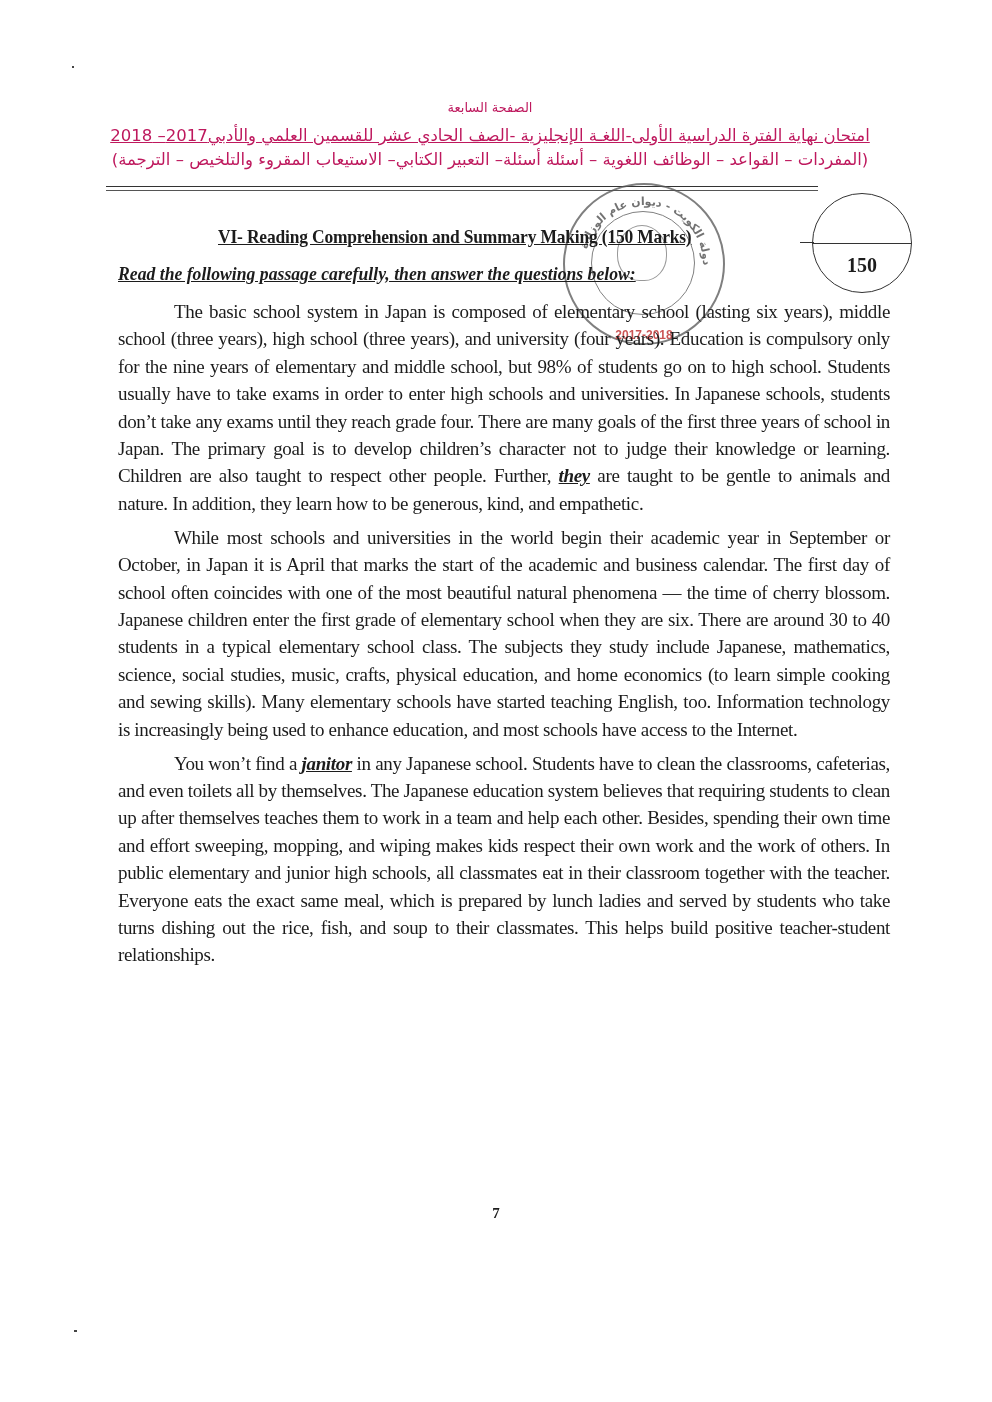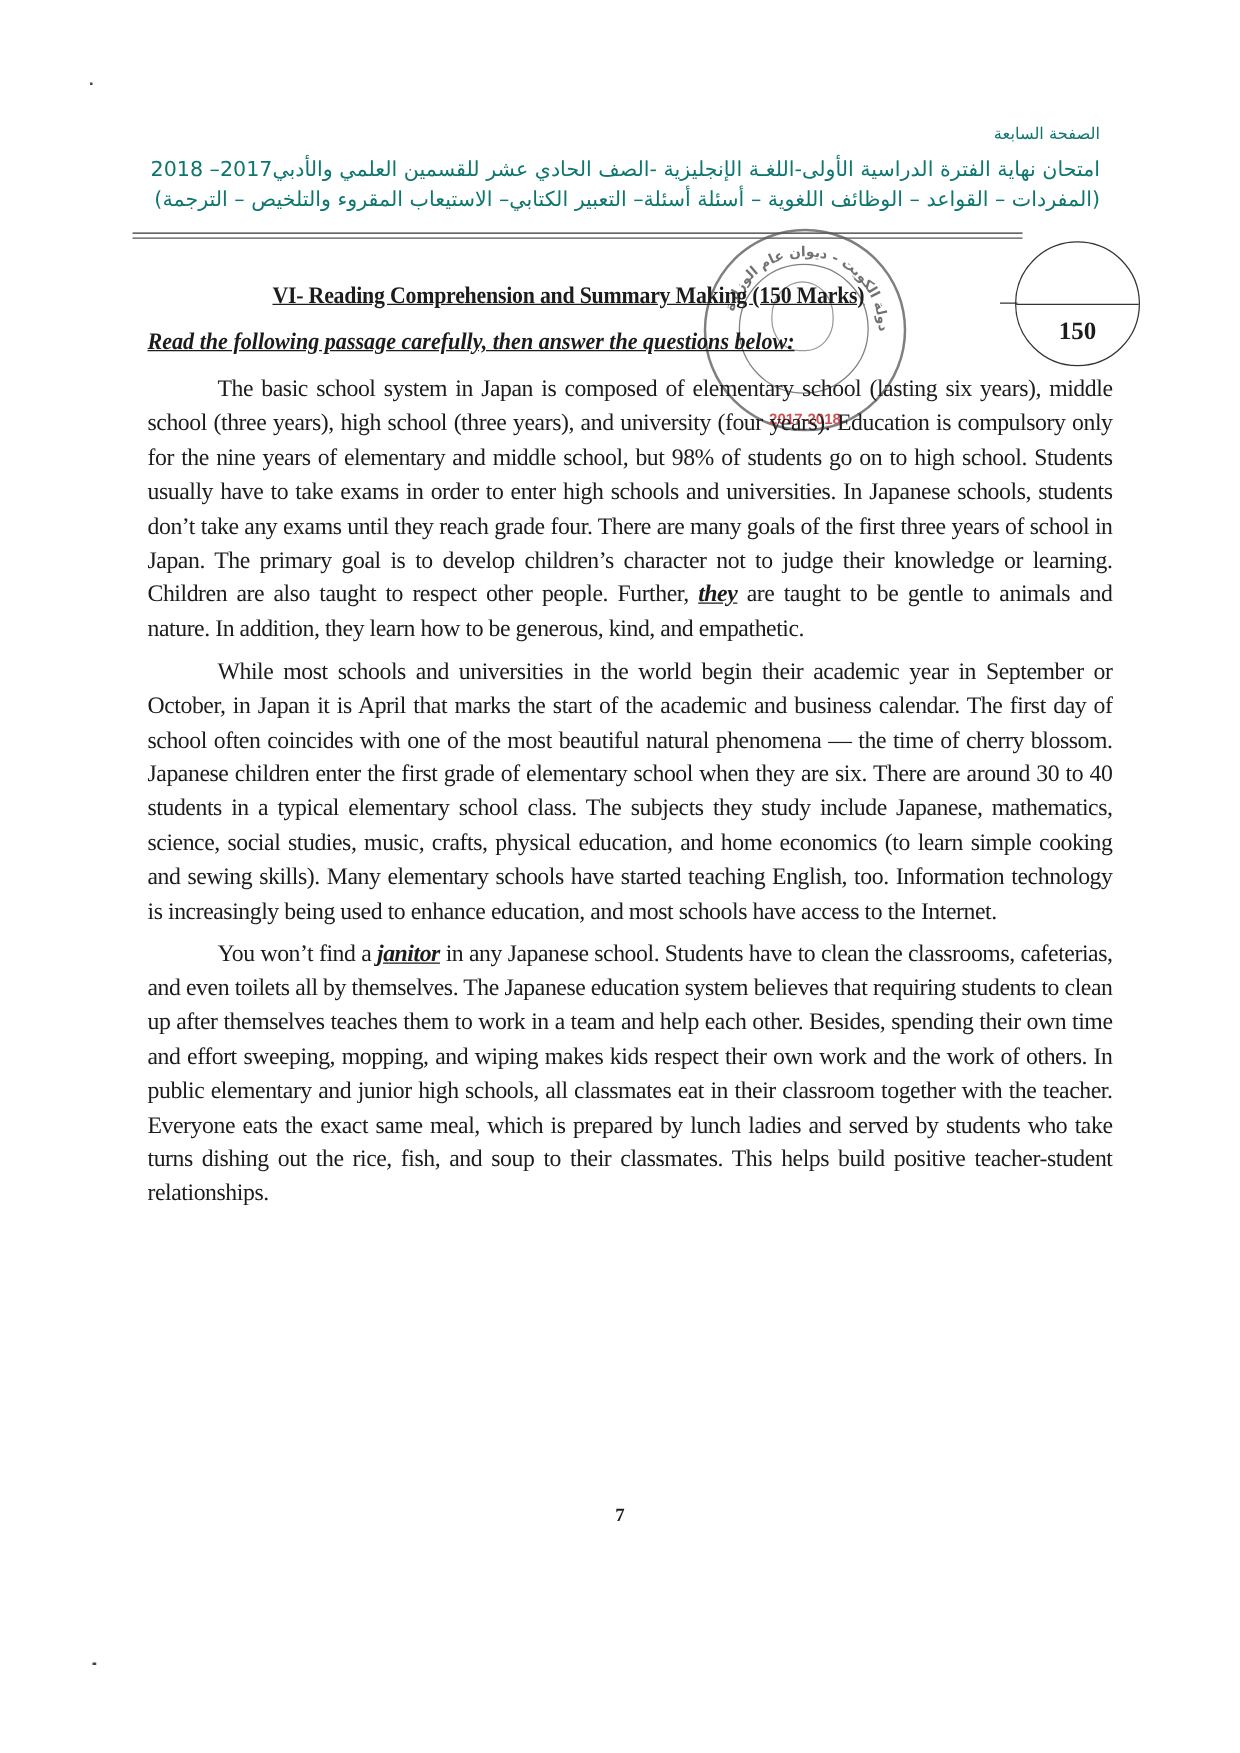--- a/index.html
+++ b/index.html
@@ -1,19 +1,19 @@
 <!DOCTYPE html>
 <html><head>
 <meta charset="utf-8">
 <style>
   html, body { margin: 0; padding: 0; background: #ffffff; }
   body { width: 992px; height: 1402px; position: relative; overflow: hidden; font-family: "Liberation Serif", serif; color: #1c1c1c; }
-  .ar { direction: rtl; font-family: "DejaVu Sans", sans-serif; color: #0f766e; position: absolute; left: 100px; width: 780px; }
+  .ar { direction: rtl; font-family: "DejaVu Sans", sans-serif; color: #be185d; position: absolute; left: 100px; width: 780px; text-align: center; }
   .ar-page { top: 100px; font-size: 13px; }
-  .ar-l1 { top: 126px; font-size: 16.5px; letter-spacing: -0.2px; }
+  .ar-l1 { top: 126px; font-size: 16.5px; letter-spacing: -0.2px; text-decoration: underline; }
   .ar-l2 { top: 150px; font-size: 16.5px; letter-spacing: -0.2px; }
   .rule { position: absolute; left: 106px; width: 712px; height: 0; }
   .rule1 { top: 186px; border-top: 1.6px solid #333; }
   .rule2 { top: 190px; border-top: 1px solid #555; }
   .section-title { position: absolute; top: 226px; left: 218px; font-size: 19px; font-weight: bold; text-decoration: underline; letter-spacing: -0.2px; font-family: "Liberation Serif", serif; transform: scaleX(0.92); transform-origin: left; white-space: nowrap; }
   .instruction { position: absolute; top: 263px; left: 118px; font-size: 19px; font-weight: bold; font-style: italic; text-decoration: underline; white-space: nowrap; transform: scaleX(0.93); transform-origin: left; }
   .marks-circle { position: absolute; left: 812px; top: 193px; width: 98px; height: 98px; border: 1.3px solid #333; border-radius: 50%; }
   .marks-circle .divider { position: absolute; left: 0; right: 0; top: 49px; border-top: 1.3px solid #333; }
   .marks-value { position: absolute; left: 0; right: 0; top: 60px; text-align: center; font-weight: bold; font-size: 20px; }
   .marks-line { position: absolute; left: 800px; top: 242px; width: 14px; border-top: 1.3px solid #333; }

